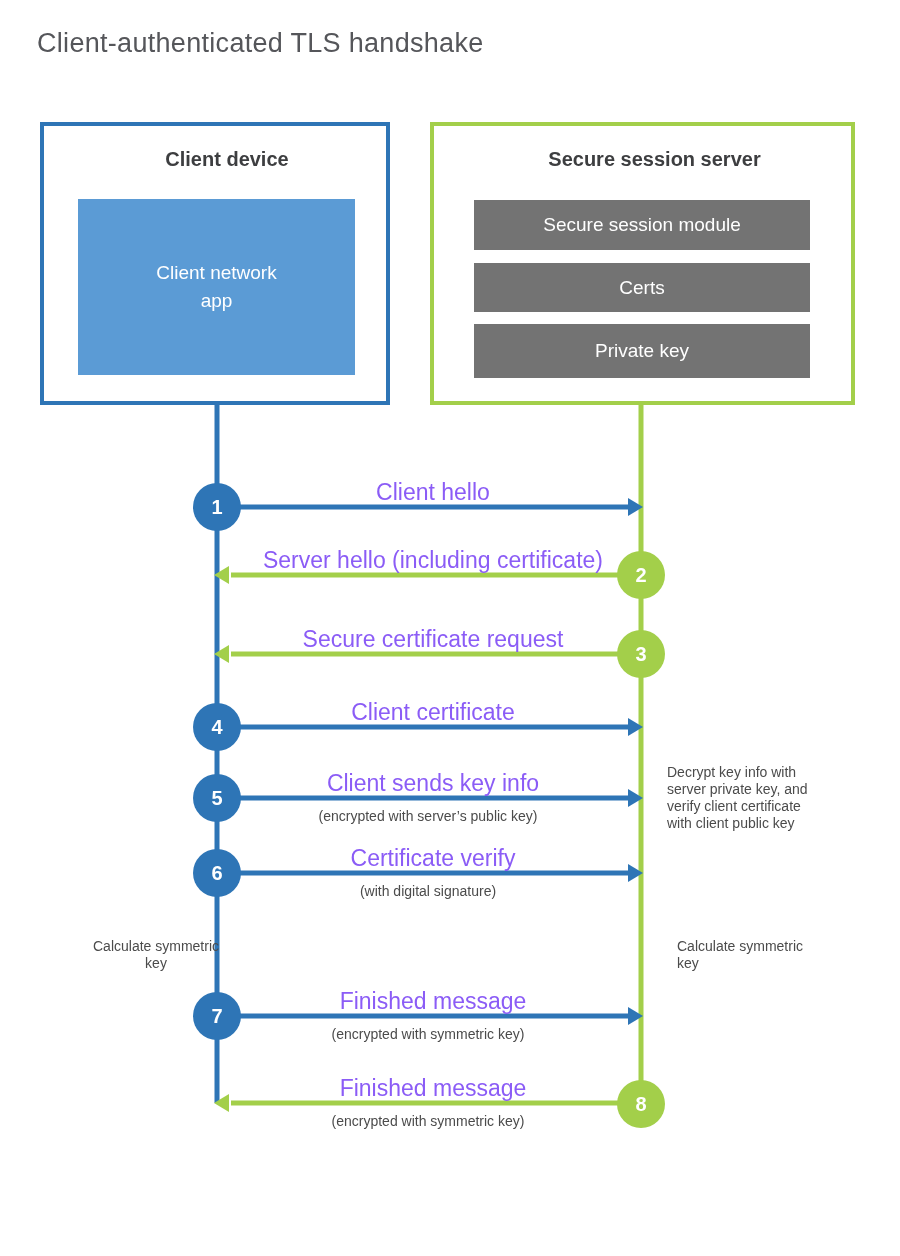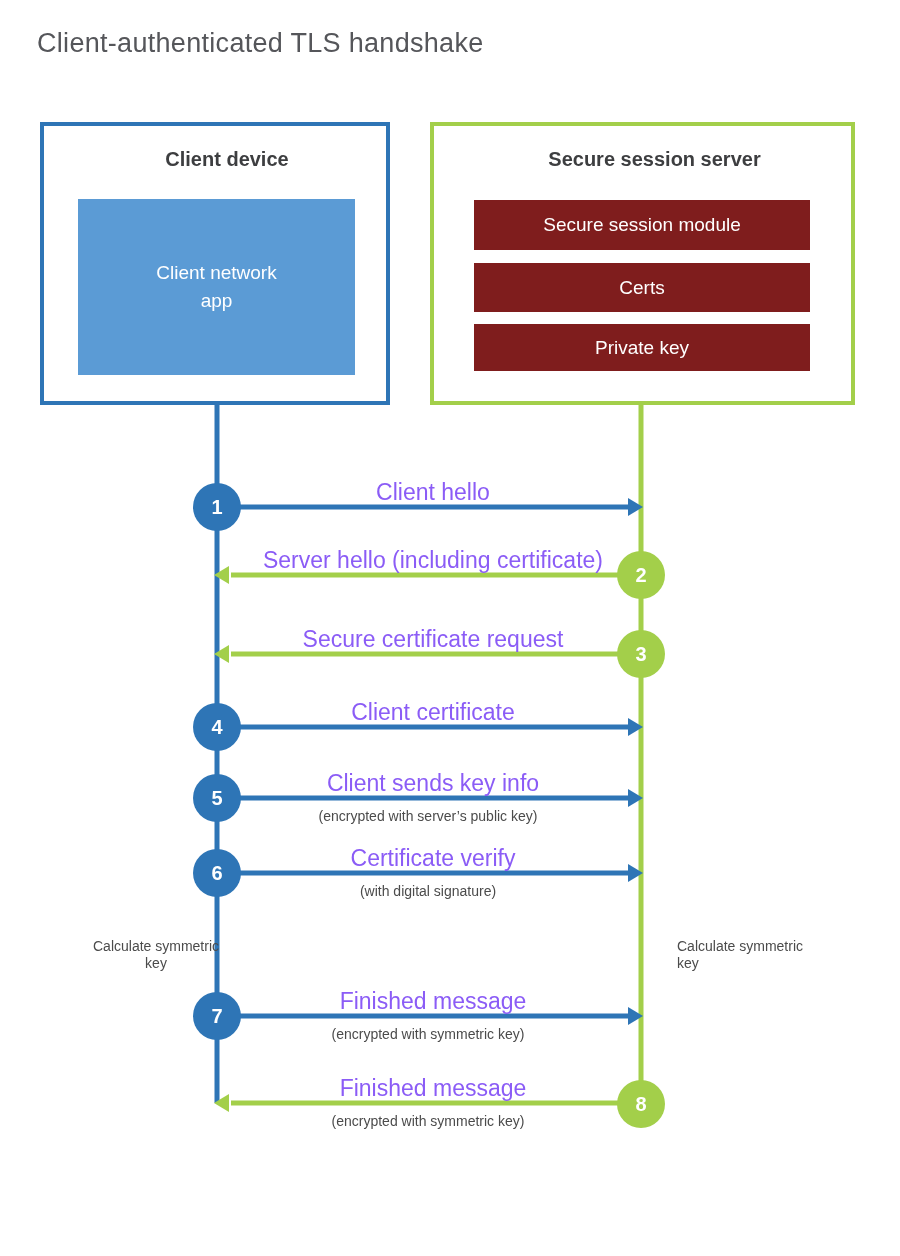--- a/index.html
+++ b/index.html
@@ -56,29 +56,29 @@
     text-align: center;
     padding: 16px 68px;
     box-sizing: border-box;
     z-index: 3;
   }
 
   .server-bar {
     position: absolute;
     left: 474px;
     width: 336px; height: 50px;
-    background: #7f1d1d;
+    background: #737373;
     color: #ffffff;
     font-size: 19px;
     display: flex; align-items: center; justify-content: center;
     z-index: 3;
   }
   .bar1 { top: 200px; }
   .bar2 { top: 263px; height: 49px; }
-  .bar3 { top: 324px; height: 47px; }
+  .bar3 { top: 324px; height: 54px; }
 
   
   .lifeline {
     position: absolute;
     width: 5px;
     transform: translateX(-50%);
     z-index: 1;
   }
   .lifeline.blue  { left: 217px; top: 403px; height: 700px; background: #2e75b6; }
   .lifeline.green { left: 641px; top: 403px; height: 701px; background: #a3cf4a; }
@@ -214,16 +214,17 @@
   <div class="circle blue c7">7</div>
   <div class="msg-label l7">Finished message</div>
   <div class="msg-sub s7">(encrypted with symmetric key)</div>
 
   <div class="msg-line green y8"></div>
   <div class="arrowhead left y8"></div>
   <div class="circle green c8">8</div>
   <div class="msg-label l8">Finished message</div>
   <div class="msg-sub s8">(encrypted with symmetric key)</div>
 
+  <div class="side-note decrypt-note">Decrypt key info with server private key, and verify client certificate with client public key</div>
   <div class="side-note calc-left">Calculate symmetric key</div>
   <div class="side-note calc-right">Calculate symmetric key</div>
 
 </div>
 
 </body></html>

